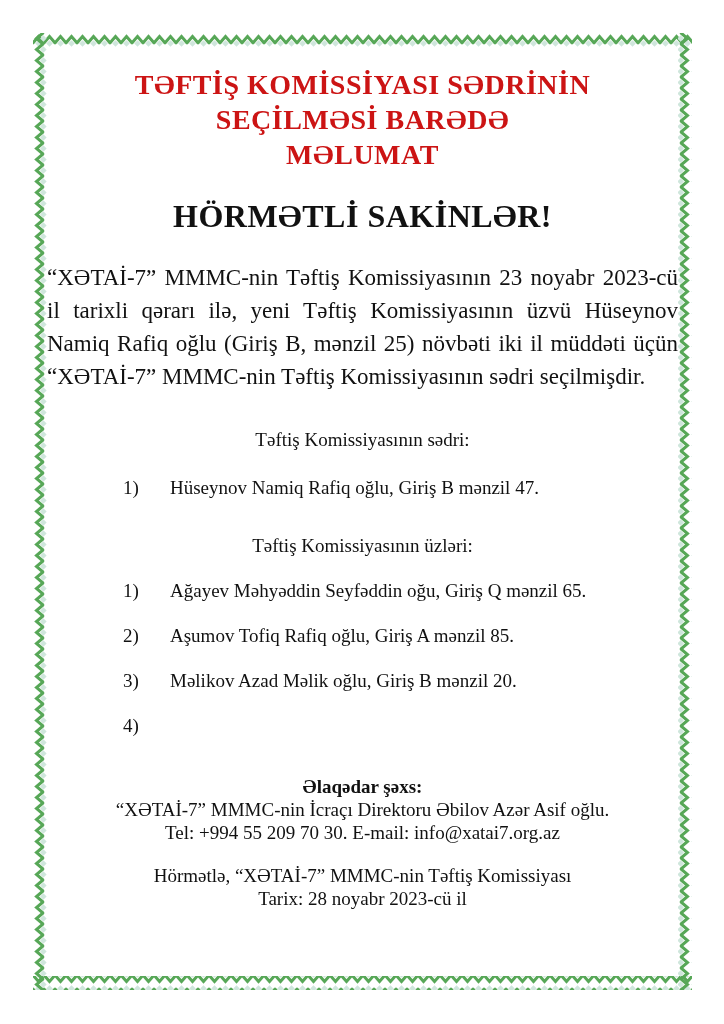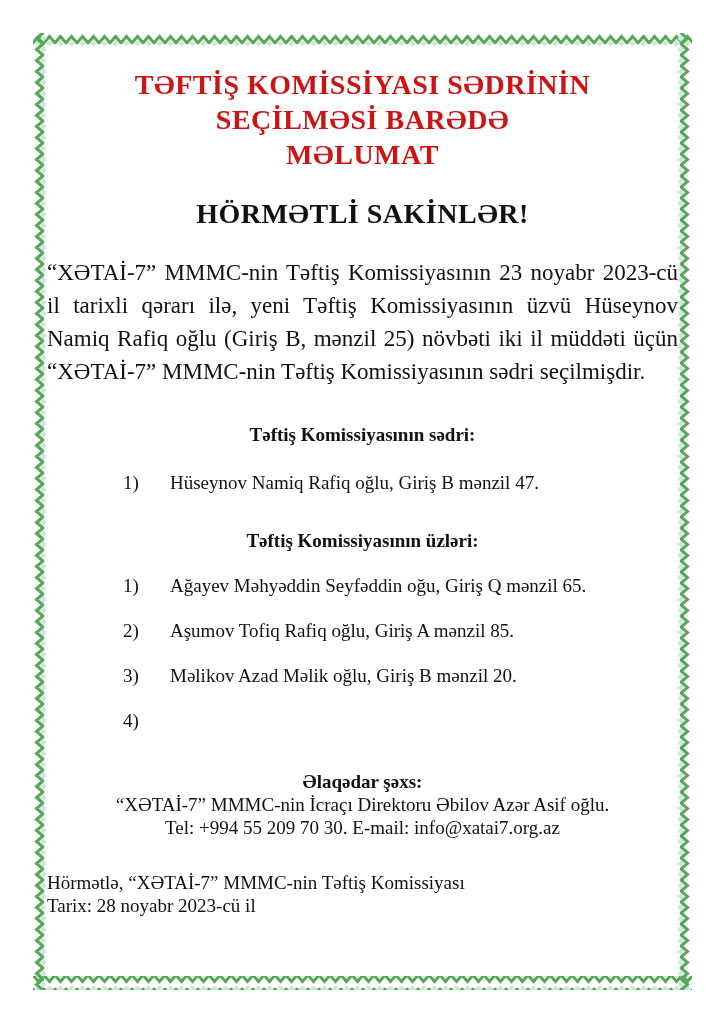--- a/index.html
+++ b/index.html
@@ -29,55 +29,55 @@
     font-weight:bold;
     font-size:28px;
     line-height:35px;
     letter-spacing:0.5px;
   }
   .greeting{
     margin-top:26px;
     text-align:center;
     color:#111111;
     font-weight:bold;
-    font-size:28px;
+    font-size:32px;
     letter-spacing:0.5px;
   }
   .body-paragraph{
     margin-top:26px;
     font-size:23px;
     line-height:33px;
     color:#111111;
     text-align:justify;
     text-justify:inter-word;
   }
   .section{margin-top:36px;}
   .section-heading{
     text-align:center;
-    font-weight:bold;
+    font-weight:normal;
     font-size:19px;
     color:#111111;
   }
   .list{margin-top:10px;}
   .list-item{
     display:flex;
     font-size:19px;
     color:#111111;
     margin-top:26px;
     line-height:22px;
   }
   .list-item .num{
     width:47px;
     margin-left:76px;
     flex:none;
   }
   .members .list-item{margin-top:23px;}
   .contact{margin-top:38px;text-align:center;font-size:19px;line-height:23px;color:#111111;}
   .contact-heading{font-weight:bold;font-size:19px;}
-  .closing{margin-top:32px;font-size:19px;line-height:23px;color:#111111;}
+  .closing{margin-top:20px;text-align:center;font-size:19px;line-height:23px;color:#111111;}
 </style>
 </head>
 <body>
 
 <div class="frame">
 
   <svg class="border-svg" width="659" height="957" viewBox="0 0 659 957" xmlns="http://www.w3.org/2000/svg">
     <defs>
       <pattern id="zigTop" width="11" height="14" patternUnits="userSpaceOnUse">
         <rect width="4.6" height="4.6" fill="#cfe6dc" transform="translate(5.5 10.4) rotate(45) translate(-2.3 -2.3)"></rect>

